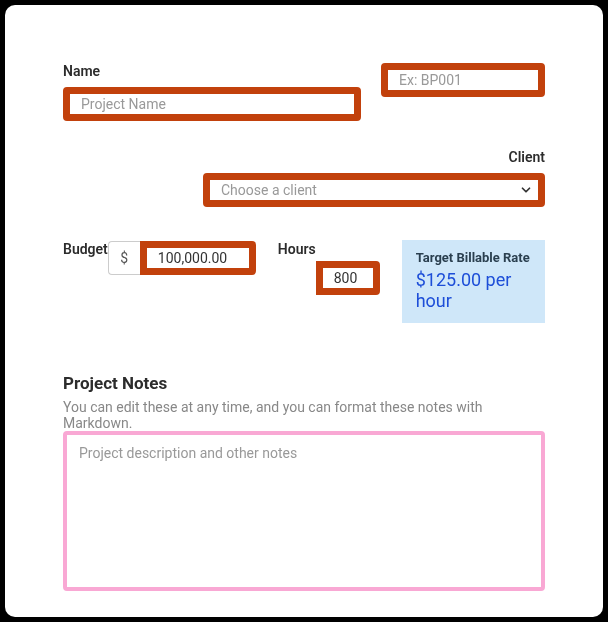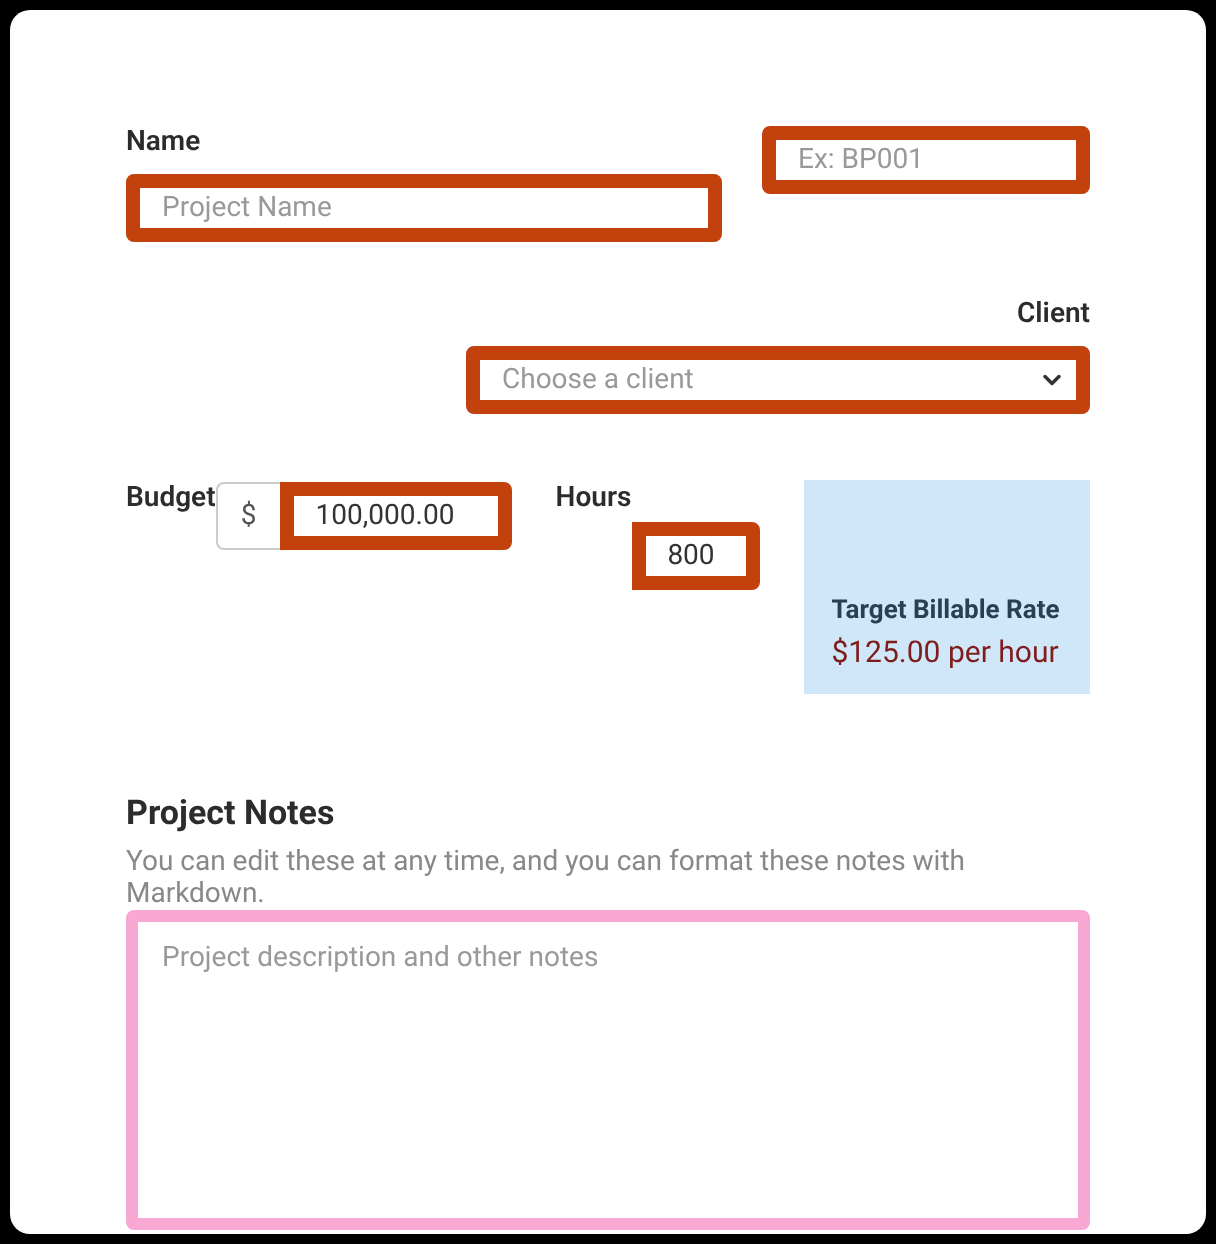--- a/index.html
+++ b/index.html
@@ -50,21 +50,21 @@
       font-size: 14px;
       color: #333;
       font-family: inherit;
       outline: none;
     }
     input[type="text"]::placeholder {
       color: #999;
     }
     .select-wrap {
       position: relative;
-      width: 312px;
+      width: 342px;
     }
     .select-wrap input {
       width: 100%;
       padding-right: 34px;
     }
     .chevron {
       position: absolute;
       right: 12px;
       top: 50%;
       transform: translateY(-50%);
@@ -111,42 +111,41 @@
       background: #cfe7f9;
       padding: 10px 14px 12px;
       margin-top: -1px;
       width: 184px;
     }
     .rate-title {
       font-size: 13px;
       font-weight: 700;
       color: #2a3f4f;
       margin-bottom: 4px;
-      margin-top: 48px;
     }
     .rate-value {
-      font-size: 15px;
-      color: #7f1d1d;
+      font-size: 18px;
+      color: #1d4ed8;
     }
     .notes-label {
       font-size: 17px;
       font-weight: 700;
       color: #2c2c2c;
       margin-bottom: 6px;
       display: block;
       margin-top: 12px;
     }
     .notes-help {
       font-size: 14px;
       color: #888;
     }
     textarea {
       width: 100%;
       height: 160px;
-      border: 6px solid #f9a8d4;
+      border: 4px solid #f9a8d4;
       border-radius: 4px;
       padding: 10px 12px;
       font-size: 14px;
       font-family: inherit;
       color: #333;
       resize: none;
       outline: none;
     }
     textarea::placeholder {
       color: #999;

